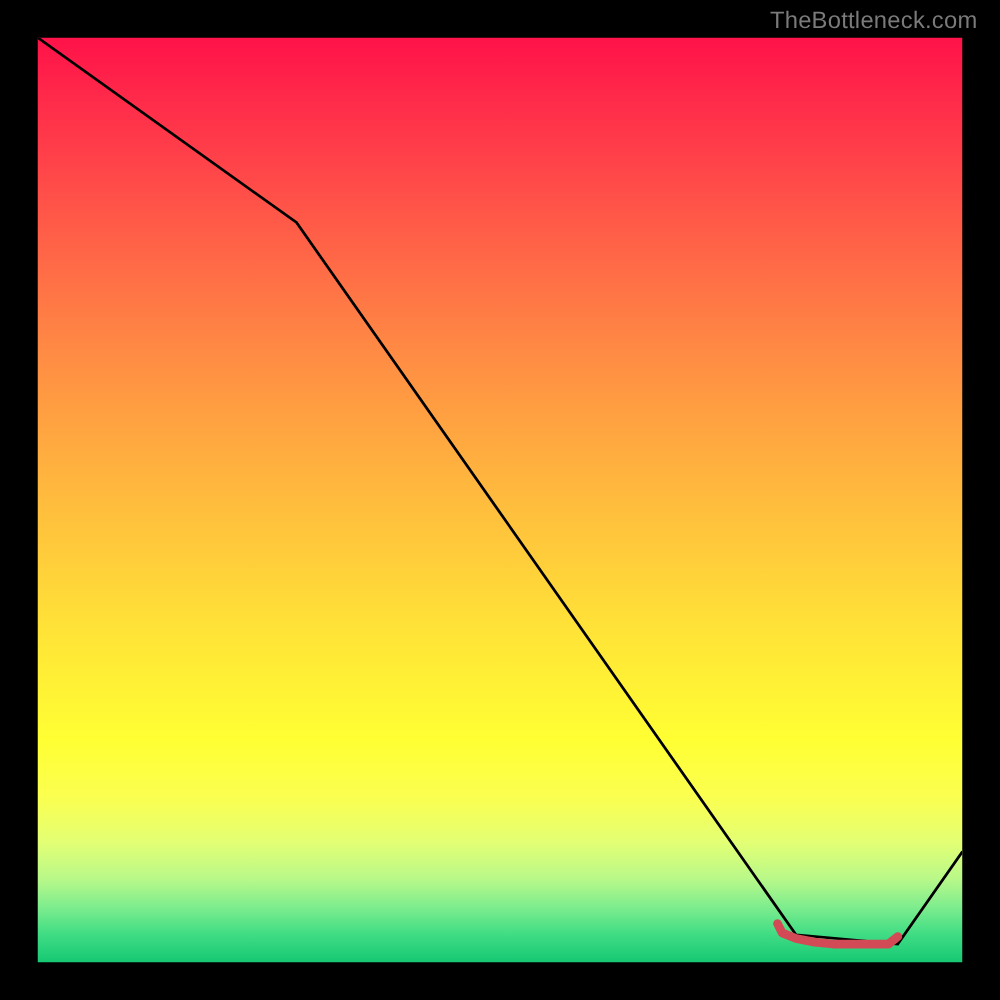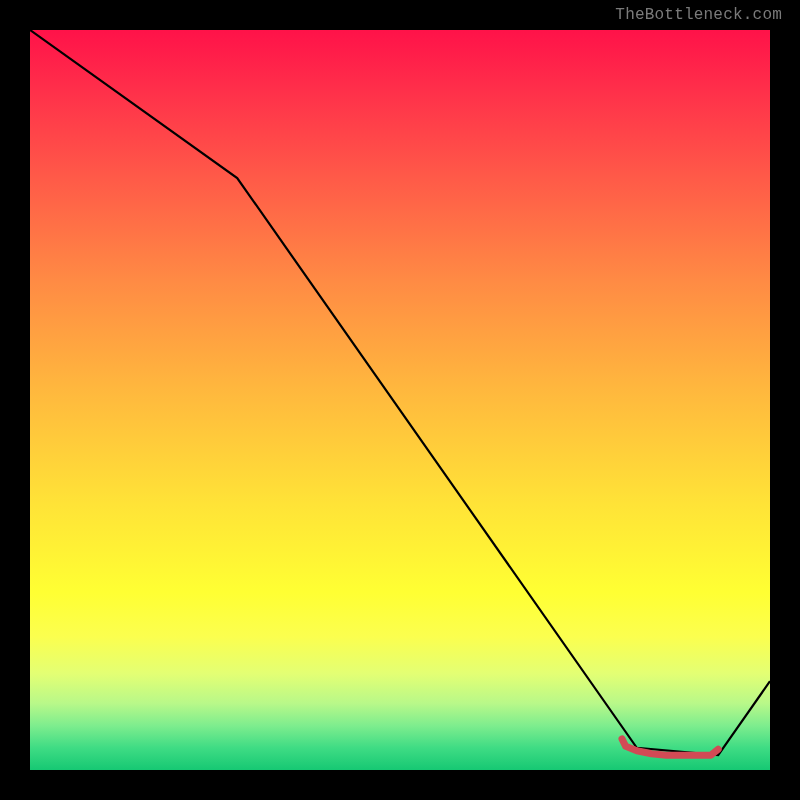--- a/index.html
+++ b/index.html
@@ -50,25 +50,24 @@
     position: absolute;
     inset: 0;
     width: 100%;
     height: 100%;
   }
   .attribution {
     position: absolute;
     top: 6px;
     right: 18px;
     color: #7a7a7a;
-    font-size: 16px;
+    font-size: 19px;
     font-weight: 400;
     letter-spacing: 0.2px;
     user-select: none;
-    font-family: Liberation Mono, monospace;
   }
 </style>
 </head>
 <body>
 
 <div class="frame">
 
   <div class="attribution">TheBottleneck.com</div>
 
   <div class="plot-area">

